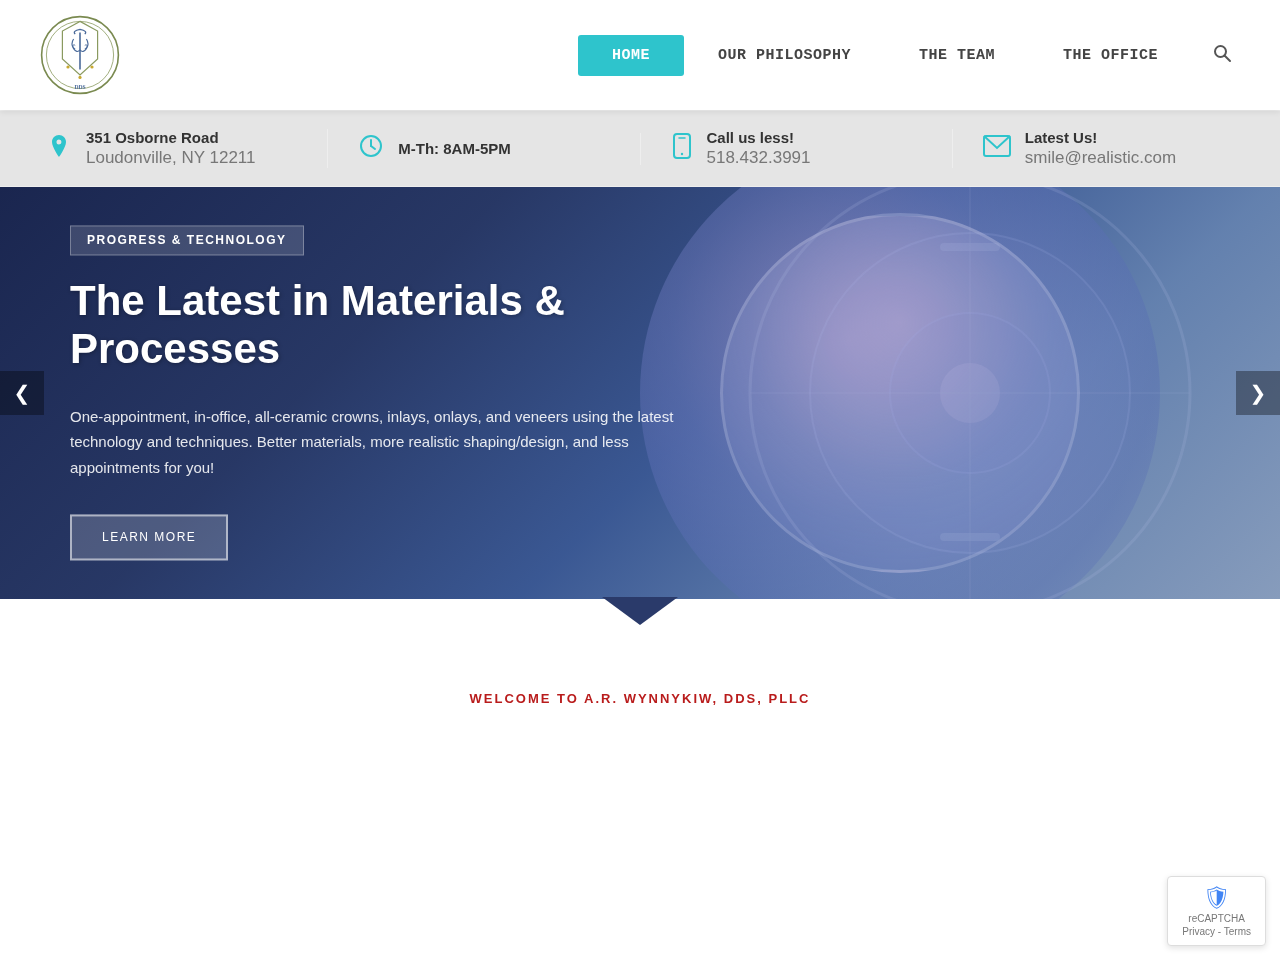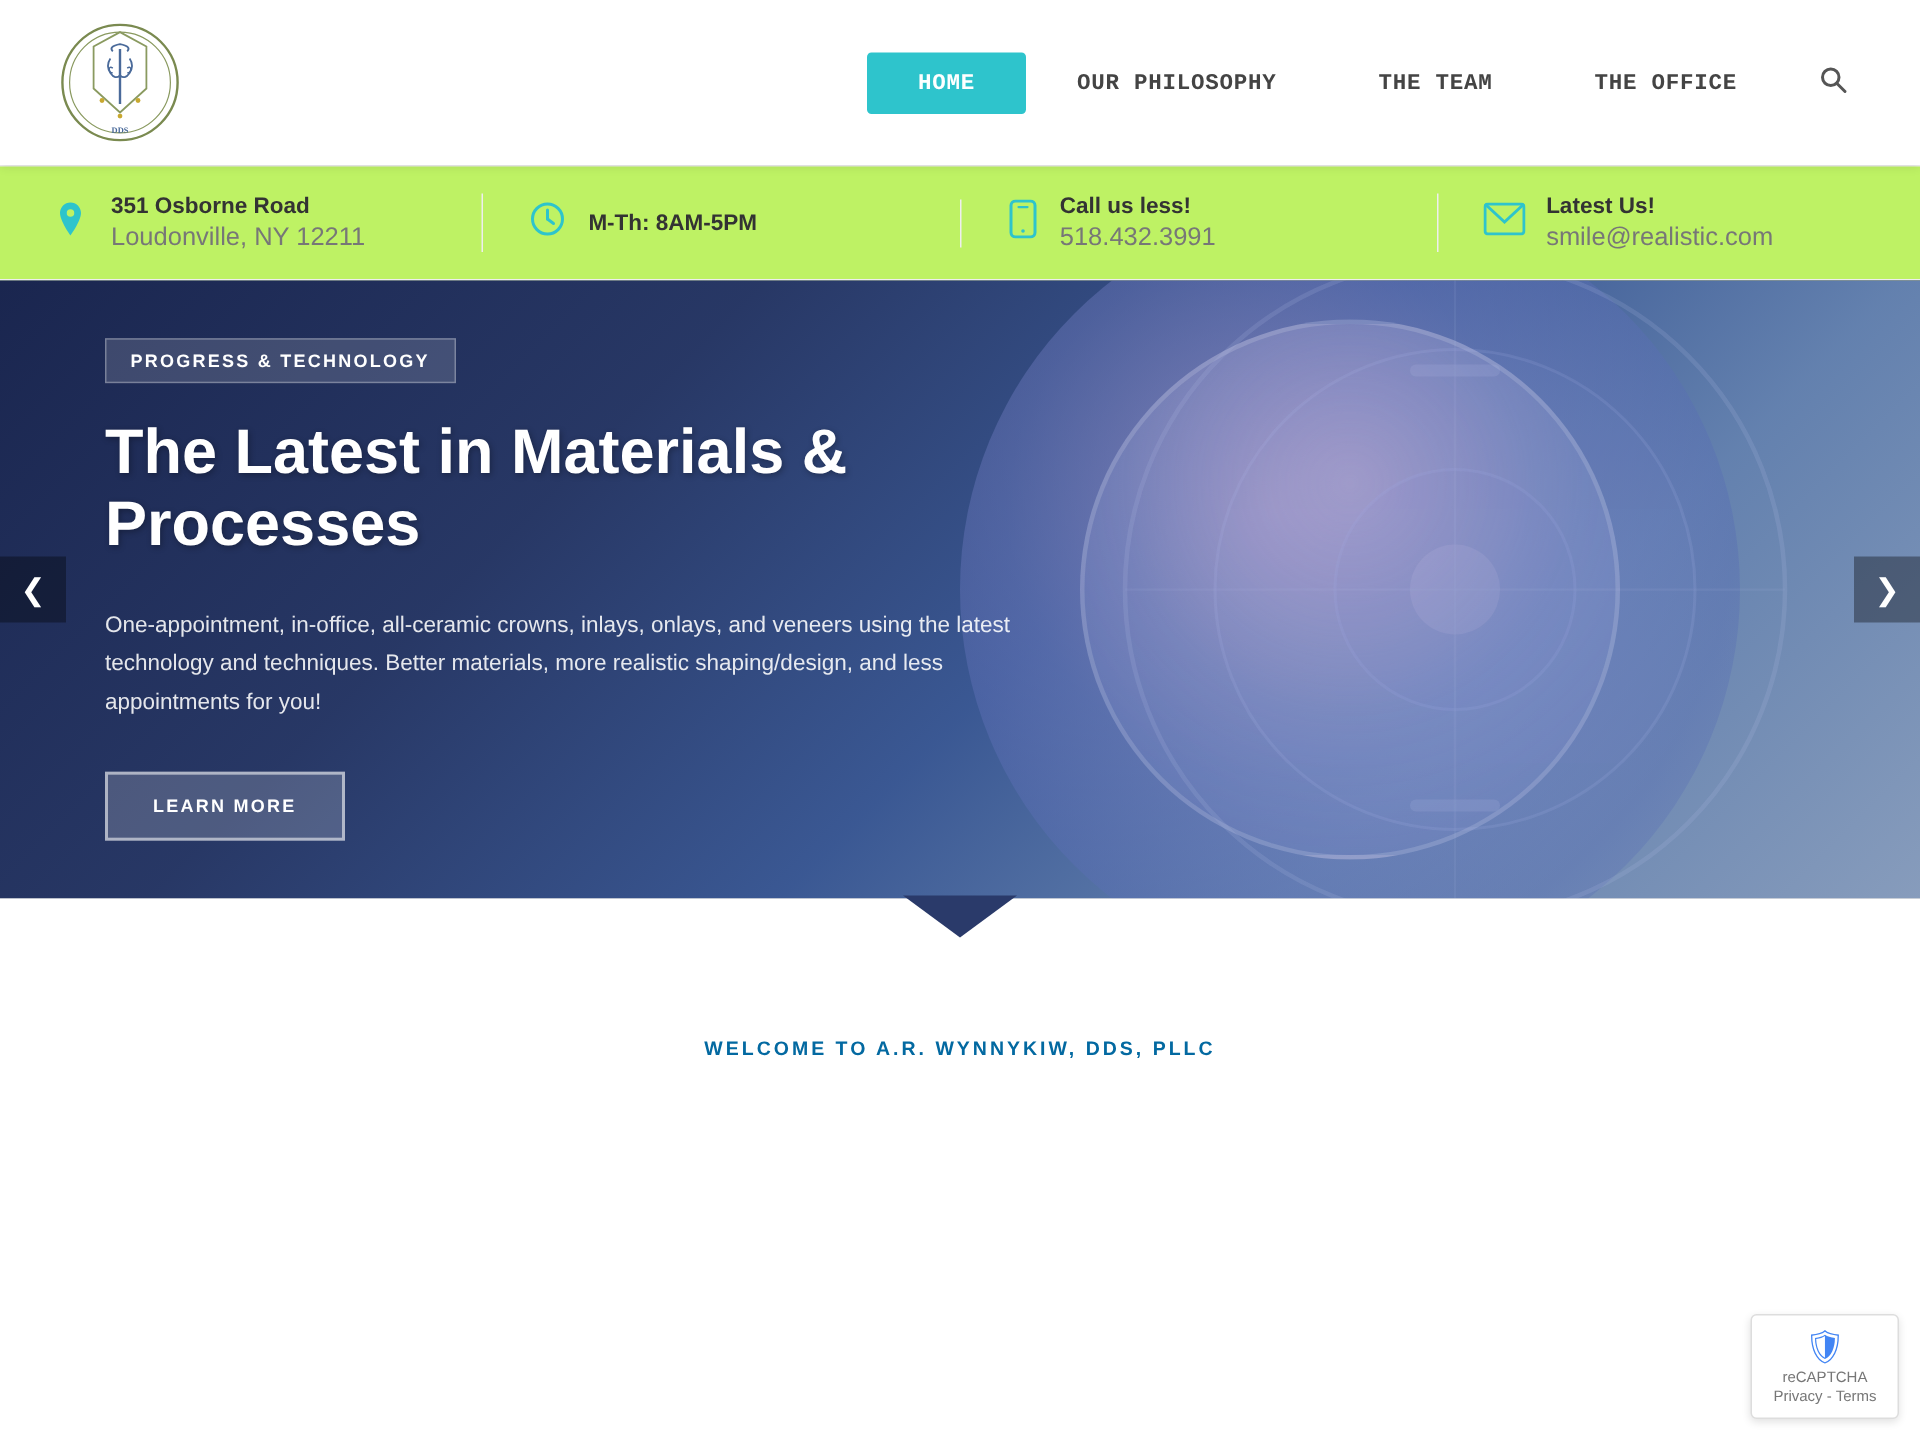--- a/index.html
+++ b/index.html
@@ -46,24 +46,24 @@
       cursor: pointer;
       color: #555;
       font-size: 18px;
       padding: 8px;
     }
 
     
     .info-bar {
       display: flex;
       align-items: center;
-      background: #bef264;
+      background: #e5e5e5;
       border-top: 1px solid #eee;
       border-bottom: 1px solid #eee;
-      padding: 18px 4px;
+      padding: 18px 16px;
     }
     .info-item {
       display: flex;
       align-items: center;
       gap: 14px;
       flex: 1;
       padding: 0 30px;
       border-right: 1px solid #eee;
     }
     .info-item:last-child {
@@ -154,21 +154,21 @@
       line-height: 1.7;
       color: rgba(255,255,255,0.88);
       margin-bottom: 34px;
     }
     .learn-more-btn {
       display: inline-block;
       background: rgba(255,255,255,0.18);
       border: 2px solid rgba(255,255,255,0.55);
       color: #fff;
       font-size: 12px;
-      font-weight: 700;
+      font-weight: 400;
       letter-spacing: 1.5px;
       padding: 14px 30px;
       text-transform: uppercase;
       cursor: pointer;
       text-decoration: none;
       transition: background 0.2s;
     }
 
     
     .slider-arrow {
@@ -213,21 +213,21 @@
       background: #fff;
       padding: 60px 40px 30px;
       display: flex;
       flex-direction: column;
       align-items: center;
     }
     .welcome-label {
       font-size: 13px;
       font-weight: 700;
       letter-spacing: 2px;
-      color: #0369a1;
+      color: #b91c1c;
       text-transform: uppercase;
       margin-bottom: 8px;
     }
 
     
     .recaptcha-badge {
       position: fixed;
       bottom: 14px;
       right: 14px;
       background: #fff;

